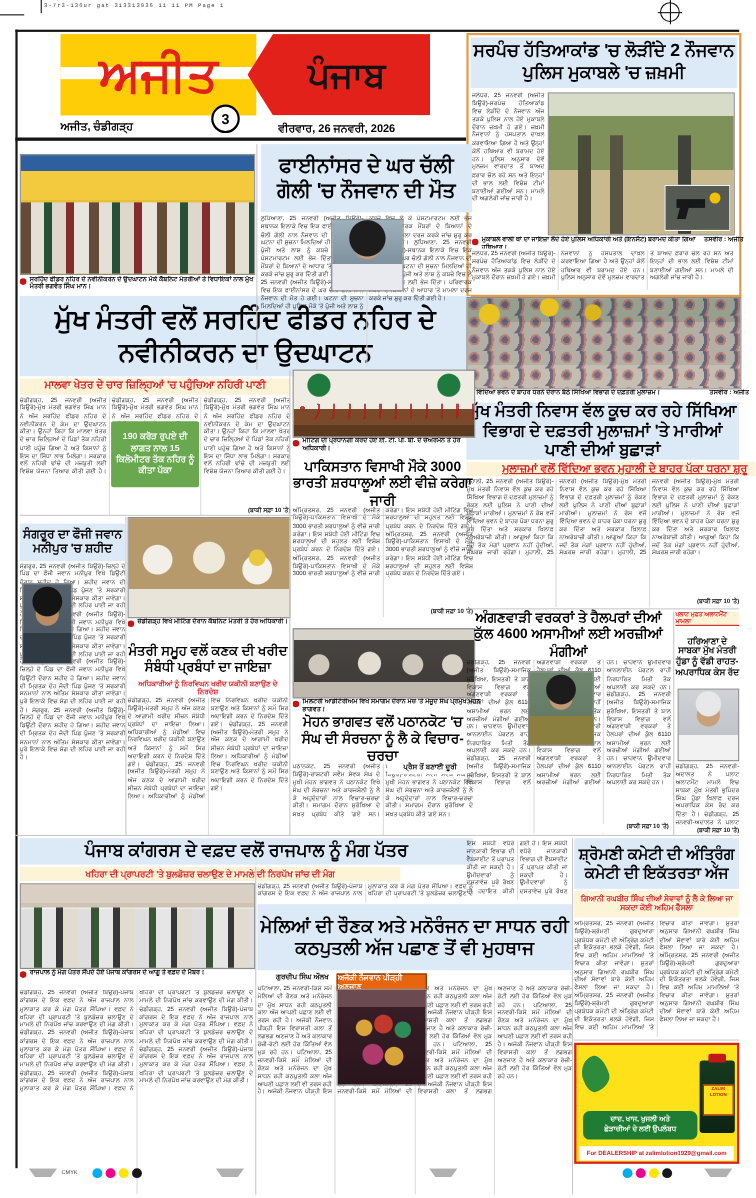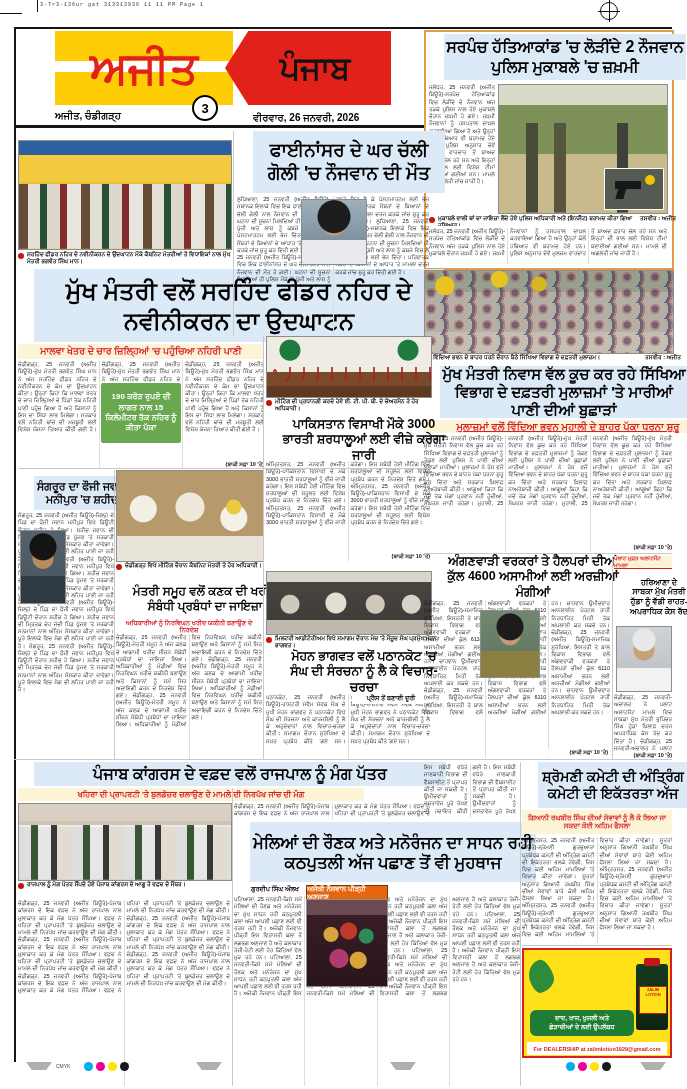--- a/index.html
+++ b/index.html
@@ -2,21 +2,21 @@
 <html><head>
 <meta charset="utf-8">
 <style>
   html,body{margin:0;padding:0;background:#fff;}
   .page{position:relative;width:687px;height:1089px;background:#ffffff;overflow:hidden;
         font-family:"Liberation Sans",sans-serif;}
   .a{position:absolute;}
   .rule{background:#151515;}
   .vsep{background:#c9c9c9;}
   .hsep{background:#c9c9c9;}
-  .h{font-weight:bold;color:#000;text-align:center;display:flex;align-items:center;justify-content:center;line-height:1.22;margin-left:16px;}
+  .h{font-weight:bold;color:#000;text-align:center;display:flex;align-items:center;justify-content:center;line-height:1.22;}
   .hbg{background:#dce9f6;}
   .sub{font-weight:bold;color:#d61f26;background:#fdf3d7;display:flex;align-items:center;justify-content:center;text-align:center;line-height:1.15;}
   .bd{font-size:5.5px;line-height:1.32;text-align:justify;color:#161616;column-gap:5px;
       column-rule:1px solid #dcdcdc;overflow:hidden;}
   .cap{font-size:5.8px;font-weight:bold;line-height:1.2;color:#000;padding-left:9px;overflow:hidden;}
   .dot{position:absolute;left:0;top:2px;width:6px;height:6px;border-radius:50%;background:#c41414;}
   .credit{float:right;font-weight:bold;}
   .jmp{font-size:5.5px;font-weight:bold;text-align:right;color:#111;}
   .ph{overflow:hidden;border:1px solid #8d8d8d;}
   .slug{font-family:"Liberation Mono",monospace;font-size:5px;color:#333;letter-spacing:1px;}

